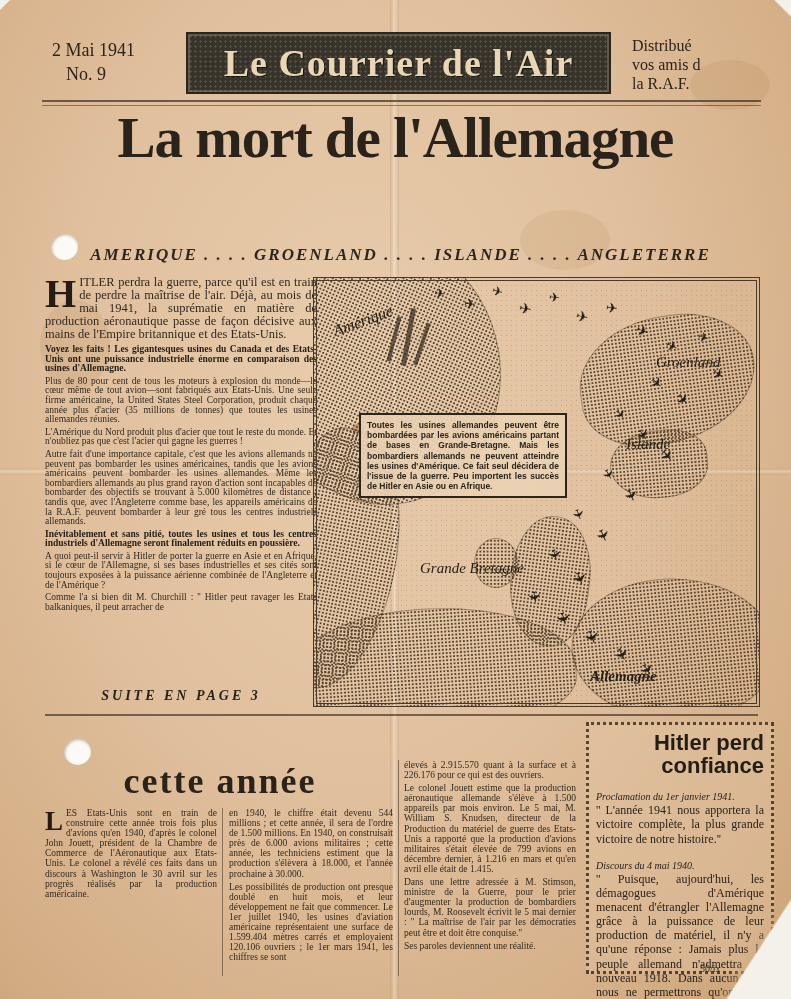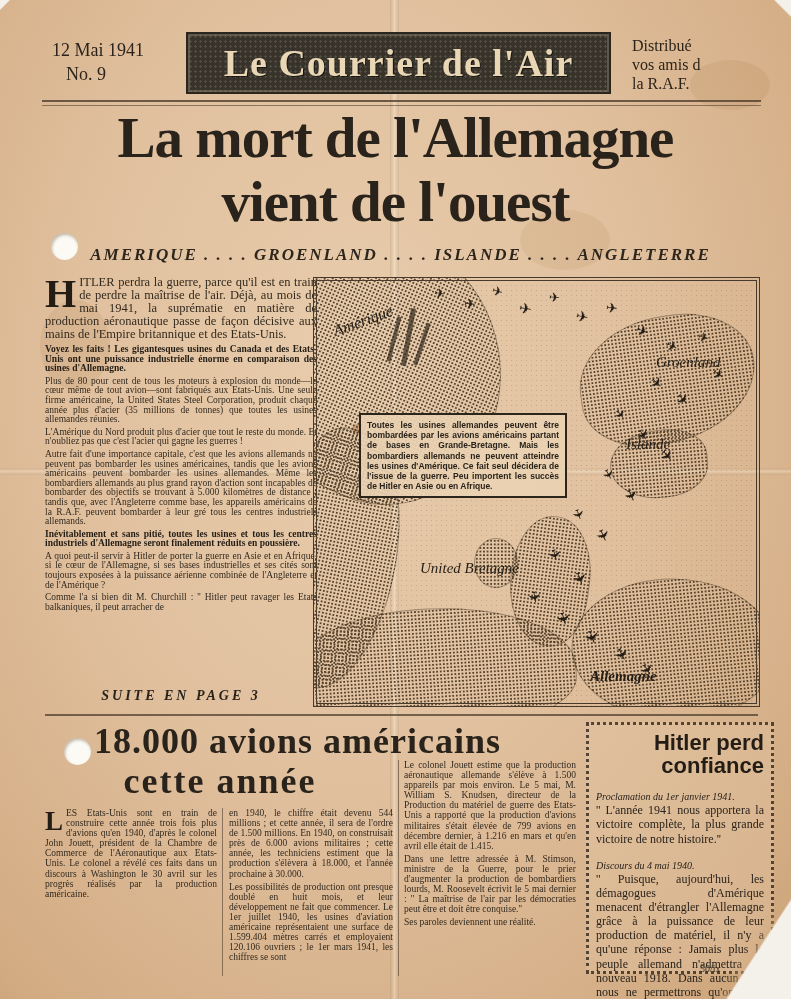--- a/index.html
+++ b/index.html
@@ -96,36 +96,35 @@
 <div class="page">
 
   <div class="crease-v" style="left:390px;"></div>
   <div class="crease-h" style="top:468px;"></div>
   <div class="stain" style="left:40px;top:300px;width:70px;height:90px;background:rgba(150,95,40,.10);"></div>
   <div class="stain" style="left:520px;top:210px;width:90px;height:60px;background:rgba(150,95,40,.09);"></div>
   <div class="stain" style="left:352px;top:424px;width:12px;height:10px;background:rgba(150,70,25,.35);"></div>
   <div class="stain" style="left:690px;top:60px;width:80px;height:50px;background:rgba(150,95,40,.10);"></div>
 
   <div class="date-block">
-    <div>12 Mai 1941</div>
+    <div>2 Mai 1941</div>
     <div class="issue">No. 9</div>
   </div>
   <div class="banner">
     <span class="banner-title">Le Courrier de l'Air</span>
   </div>
   <div class="dist-block">
     <div>Distribué</div>
     <div>vos amis d</div>
     <div>la R.A.F.</div>
   </div>
   <div class="rule-masthead"></div>
 
   <div class="headline">
     <div>La mort de l'Allemagne</div>
-    <div>vient de l'ouest</div>
   </div>
   <div class="kicker">AMERIQUE . . . . GROENLAND . . . . ISLANDE . . . . ANGLETERRE</div>
 
   <div class="lead-col">
     <p class="first"><span class="dropcap">H</span><span>ITLER perdra la guerre, parce qu'il est en train de perdre la maîtrise de l'air.  Déjà, au mois de mai 1941, la suprématie en matière de production aéronautique passe de façon décisive aux mains de l'Empire britannique et des Etats-Unis.</span></p>
     <p class="boldpara">Voyez les faits !  Les gigantesques usines du Canada et des Etats-Unis ont une puissance industrielle énorme en comparaison des usines d'Allemagne.</p>
     <p>Plus de 80 pour cent de tous les moteurs à explosion du monde—le cœur même de tout avion—sont fabriqués aux Etats-Unis.  Une seule firme américaine, la United States Steel Corporation, produit chaque année plus d'acier (35 millions de tonnes) que toutes les usines allemandes réunies.</p>
     <p>L'Amérique du Nord produit plus d'acier que tout le reste du monde.  Et n'oubliez pas que c'est l'acier qui gagne les guerres !</p>
     <p>Autre fait d'une importance capitale, c'est que les avions allemands ne peuvent pas bombarder les usines américaines, tandis que les avions américains peuvent bombarder les usines allemandes.  Même les bombardiers allemands au plus grand rayon d'action sont incapables de bombarder des objectifs se trouvant à 5.000 kilomètres de distance ; tandis que, avec l'Angleterre comme base, les appareils américains de la R.A.F. peuvent bombarder à leur gré tous les centres industriels allemands.</p>
     <p class="boldpara">Inévitablement et sans pitié, toutes les usines et tous les centres industriels d'Allemagne seront finalement réduits en poussière.</p>
@@ -146,21 +145,21 @@
     <div class="land" style="left:258px;top:300px;width:200px;height:140px;transform:rotate(-6deg);border-radius:45% 55% 40% 55%;"></div>
     <div class="land" style="left:-20px;top:330px;width:280px;height:120px;transform:rotate(-4deg);border-radius:50% 60% 40% 50%;"></div>
 
     <div class="smoke" style="left:78px;top:38px;width:4px;height:46px;transform:rotate(14deg);"></div>
     <div class="smoke" style="left:92px;top:30px;width:5px;height:58px;transform:rotate(10deg);"></div>
     <div class="smoke" style="left:106px;top:44px;width:4px;height:44px;transform:rotate(18deg);"></div>
 
     <div class="map-label" style="left:18px;top:34px;transform:rotate(-20deg);font-size:16px;">Amérique</div>
     <div class="map-label" style="left:342px;top:76px;">Groenland</div>
     <div class="map-label" style="left:312px;top:158px;">Islande</div>
-    <div class="map-label" style="left:106px;top:282px;">United Bretagne</div>
+    <div class="map-label" style="left:106px;top:282px;">Grande Bretagne</div>
     <div class="map-label" style="left:276px;top:390px;font-weight:bold;">Allemagne</div>
 
     <span class="plane" style="left:120px;top:8px;font-size:13px;transform:rotate(10deg);">✈</span>
     <span class="plane" style="left:150px;top:18px;font-size:14px;transform:rotate(6deg);">✈</span>
     <span class="plane" style="left:178px;top:6px;font-size:13px;transform:rotate(16deg);">✈</span>
     <span class="plane" style="left:205px;top:22px;font-size:15px;transform:rotate(10deg);">✈</span>
     <span class="plane" style="left:235px;top:12px;font-size:13px;transform:rotate(2deg);">✈</span>
     <span class="plane" style="left:262px;top:30px;font-size:15px;transform:rotate(12deg);">✈</span>
     <span class="plane" style="left:292px;top:22px;font-size:14px;transform:rotate(6deg);">✈</span>
     <span class="plane" style="left:322px;top:44px;font-size:15px;transform:rotate(22deg);">✈</span>
@@ -182,33 +181,33 @@
     <span class="plane" style="left:242px;top:330px;font-size:17px;transform:rotate(74deg);">✈</span>
     <span class="plane" style="left:270px;top:348px;font-size:18px;transform:rotate(70deg);">✈</span>
     <span class="plane" style="left:300px;top:366px;font-size:17px;transform:rotate(64deg);">✈</span>
     <span class="plane" style="left:326px;top:382px;font-size:16px;transform:rotate(58deg);">✈</span>
 
     <div class="inset-box">Toutes les usines allemandes peuvent être bombardées par les avions américains partant de bases en Grande-Bretagne. Mais les bombardiers allemands ne peuvent atteindre les usines d'Amérique.  Ce fait seul décidera de l'issue de la guerre. Peu importent les succès de Hitler en Asie ou en Afrique.</div>
   </div>
 
   <div class="rule-mid"></div>
 
-  <div class="b-head1">18.000 avions américains</div>
   <div class="b-head2">cette année</div>
 
   <div class="bcol col1">
     <p><span class="dropcap small">L</span><span>ES Etats-Unis sont en train de construire cette année trois fois plus d'avions qu'en 1940, d'après le colonel John Jouett, président de la Chambre de Commerce de l'Aéronautique aux Etats-Unis.  Le colonel a révélé ces faits dans un discours à Washington le 30 avril sur les progrès réalisés par la production américaine.</span></p>
   </div>
   <div class="vrule vr1"></div>
   <div class="bcol col2">
     <p>en 1940, le chiffre était devenu 544 millions ; et cette année, il sera de l'ordre de 1.500 millions.  En 1940, on construisait près de 6.000 avions militaires ; cette année, les techniciens estiment que la production s'élèvera à 18.000, et l'année prochaine à 30.000.</p>
     <p>Les possibilités de production ont presque doublé en huit mois, et leur développement ne fait que commencer.  Le 1er juillet 1940, les usines d'aviation américaine représentaient une surface de 1.599.404 mètres carrés et employaient 120.106 ouvriers ; le 1er mars 1941, les chiffres se sont</p>
   </div>
   <div class="vrule vr2"></div>
   <div class="bcol col3">
+    <p>élevés à 2.915.570 quant à la surface et à 226.176 pour ce qui est des ouvriers.</p>
     <p>Le colonel Jouett estime que la production aéronautique allemande s'élève à 1.500 appareils par mois environ.  Le 5 mai, M. William S. Knudsen, directeur de la Production du matériel de guerre des Etats-Unis a rapporté que la production d'avions militaires s'était élevée de 799 avions en décembre dernier, à 1.216 en mars et qu'en avril elle était de 1.415.</p>
     <p>Dans une lettre adressée à M. Stimson, ministre de la Guerre, pour le prier d'augmenter la production de bombardiers lourds, M. Roosevelt écrivit le 5 mai dernier : '' La maîtrise de l'air par les démocraties peut être et doit être conquise.''</p>
     <p>Ses paroles deviennent une réalité.</p>
   </div>
 
   <div class="sbox">
     <div class="sbox-title">Hitler perd confiance</div>
     <div class="cap">Proclamation du 1er janvier 1941.</div>
     <p class="quote">'' L'année 1941 nous apportera la victoire complète, la plus grande victoire de notre histoire.''</p>
     <div class="cap">Discours du 4 mai 1940.</div>

